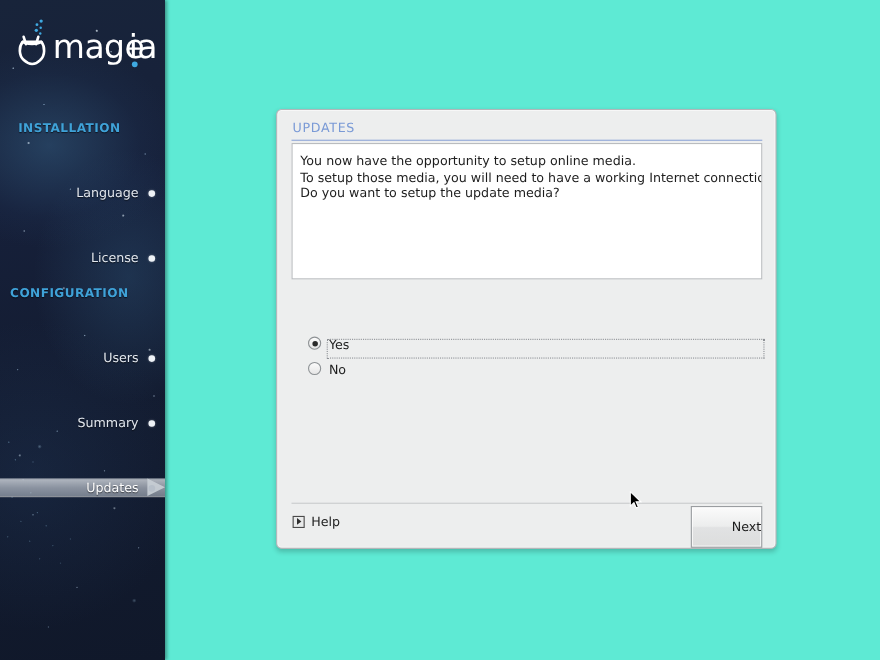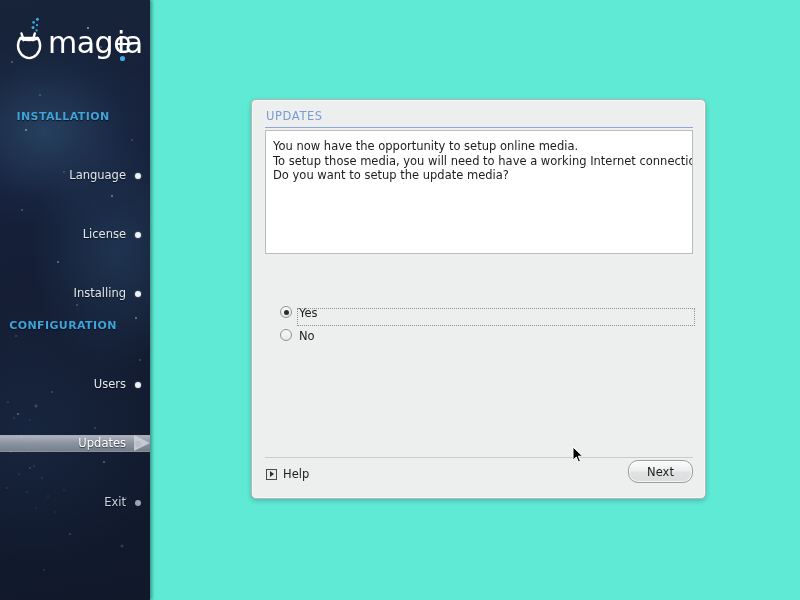--- a/index.html
+++ b/index.html
@@ -317,28 +317,28 @@
     border-left: 4.5px solid #2e2e2e;
     margin-left: 1px;
   }
   #help-label { font-size: 11.5px; color: #1d1d1d; }
 
   #next-button {
     position: absolute;
     left: 376px;
     top: 360px;
     width: 65px;
-    height: 23px;
+    height: 38px;
     background: linear-gradient(180deg, #fbfbfb 0%, #eceded 48%, #e1e2e3 52%, #dcdddd 100%);
     border: 1px solid #9a9da0;
-    border-radius: 10px;
+    border-radius: 0;
     box-sizing: border-box;
     display: flex;
     align-items: center;
-    justify-content: center;
+    justify-content: flex-end;
     font-size: 11.5px;
     color: #1d1d1d;
     box-shadow: 0 0 0 1px rgba(255,255,255,0.7) inset;
   }
 
   
   #cursor {
     position: absolute;
     left: 572px;
     top: 446px;
@@ -383,43 +383,39 @@
       <div class="nav-section">INSTALLATION</div>
 
       <div class="nav-item done">
         <span>Language</span>
         <span class="bullet"></span>
       </div>
       <div class="nav-item done">
         <span>License</span>
         <span class="bullet"></span>
       </div>
-      <div class="nav-item done">
-        <span>Installing</span>
-        <span class="bullet"></span>
-      </div>
 
       <div class="nav-gap"></div>
 
       <div class="nav-section">CONFIGURATION</div>
 
       <div class="nav-item done">
         <span>Users</span>
+        <span class="bullet"></span>
+      </div>
+      <div class="nav-item done">
+        <span>Summary</span>
         <span class="bullet"></span>
       </div>
       <div class="nav-item active">
         <span class="hl"></span>
         <span class="hl-arrow"></span>
         <span>Updates</span>
         <span class="bullet"></span>
       </div>
-      <div class="nav-item pending">
-        <span>Exit</span>
-        <span class="bullet"></span>
-      </div>
 
     </div>
   </div>
 
   <div id="dialog">
 
     <div id="dialog-title">UPDATES</div>
     <div id="title-rule"></div>
 
     <div id="text-panel">

